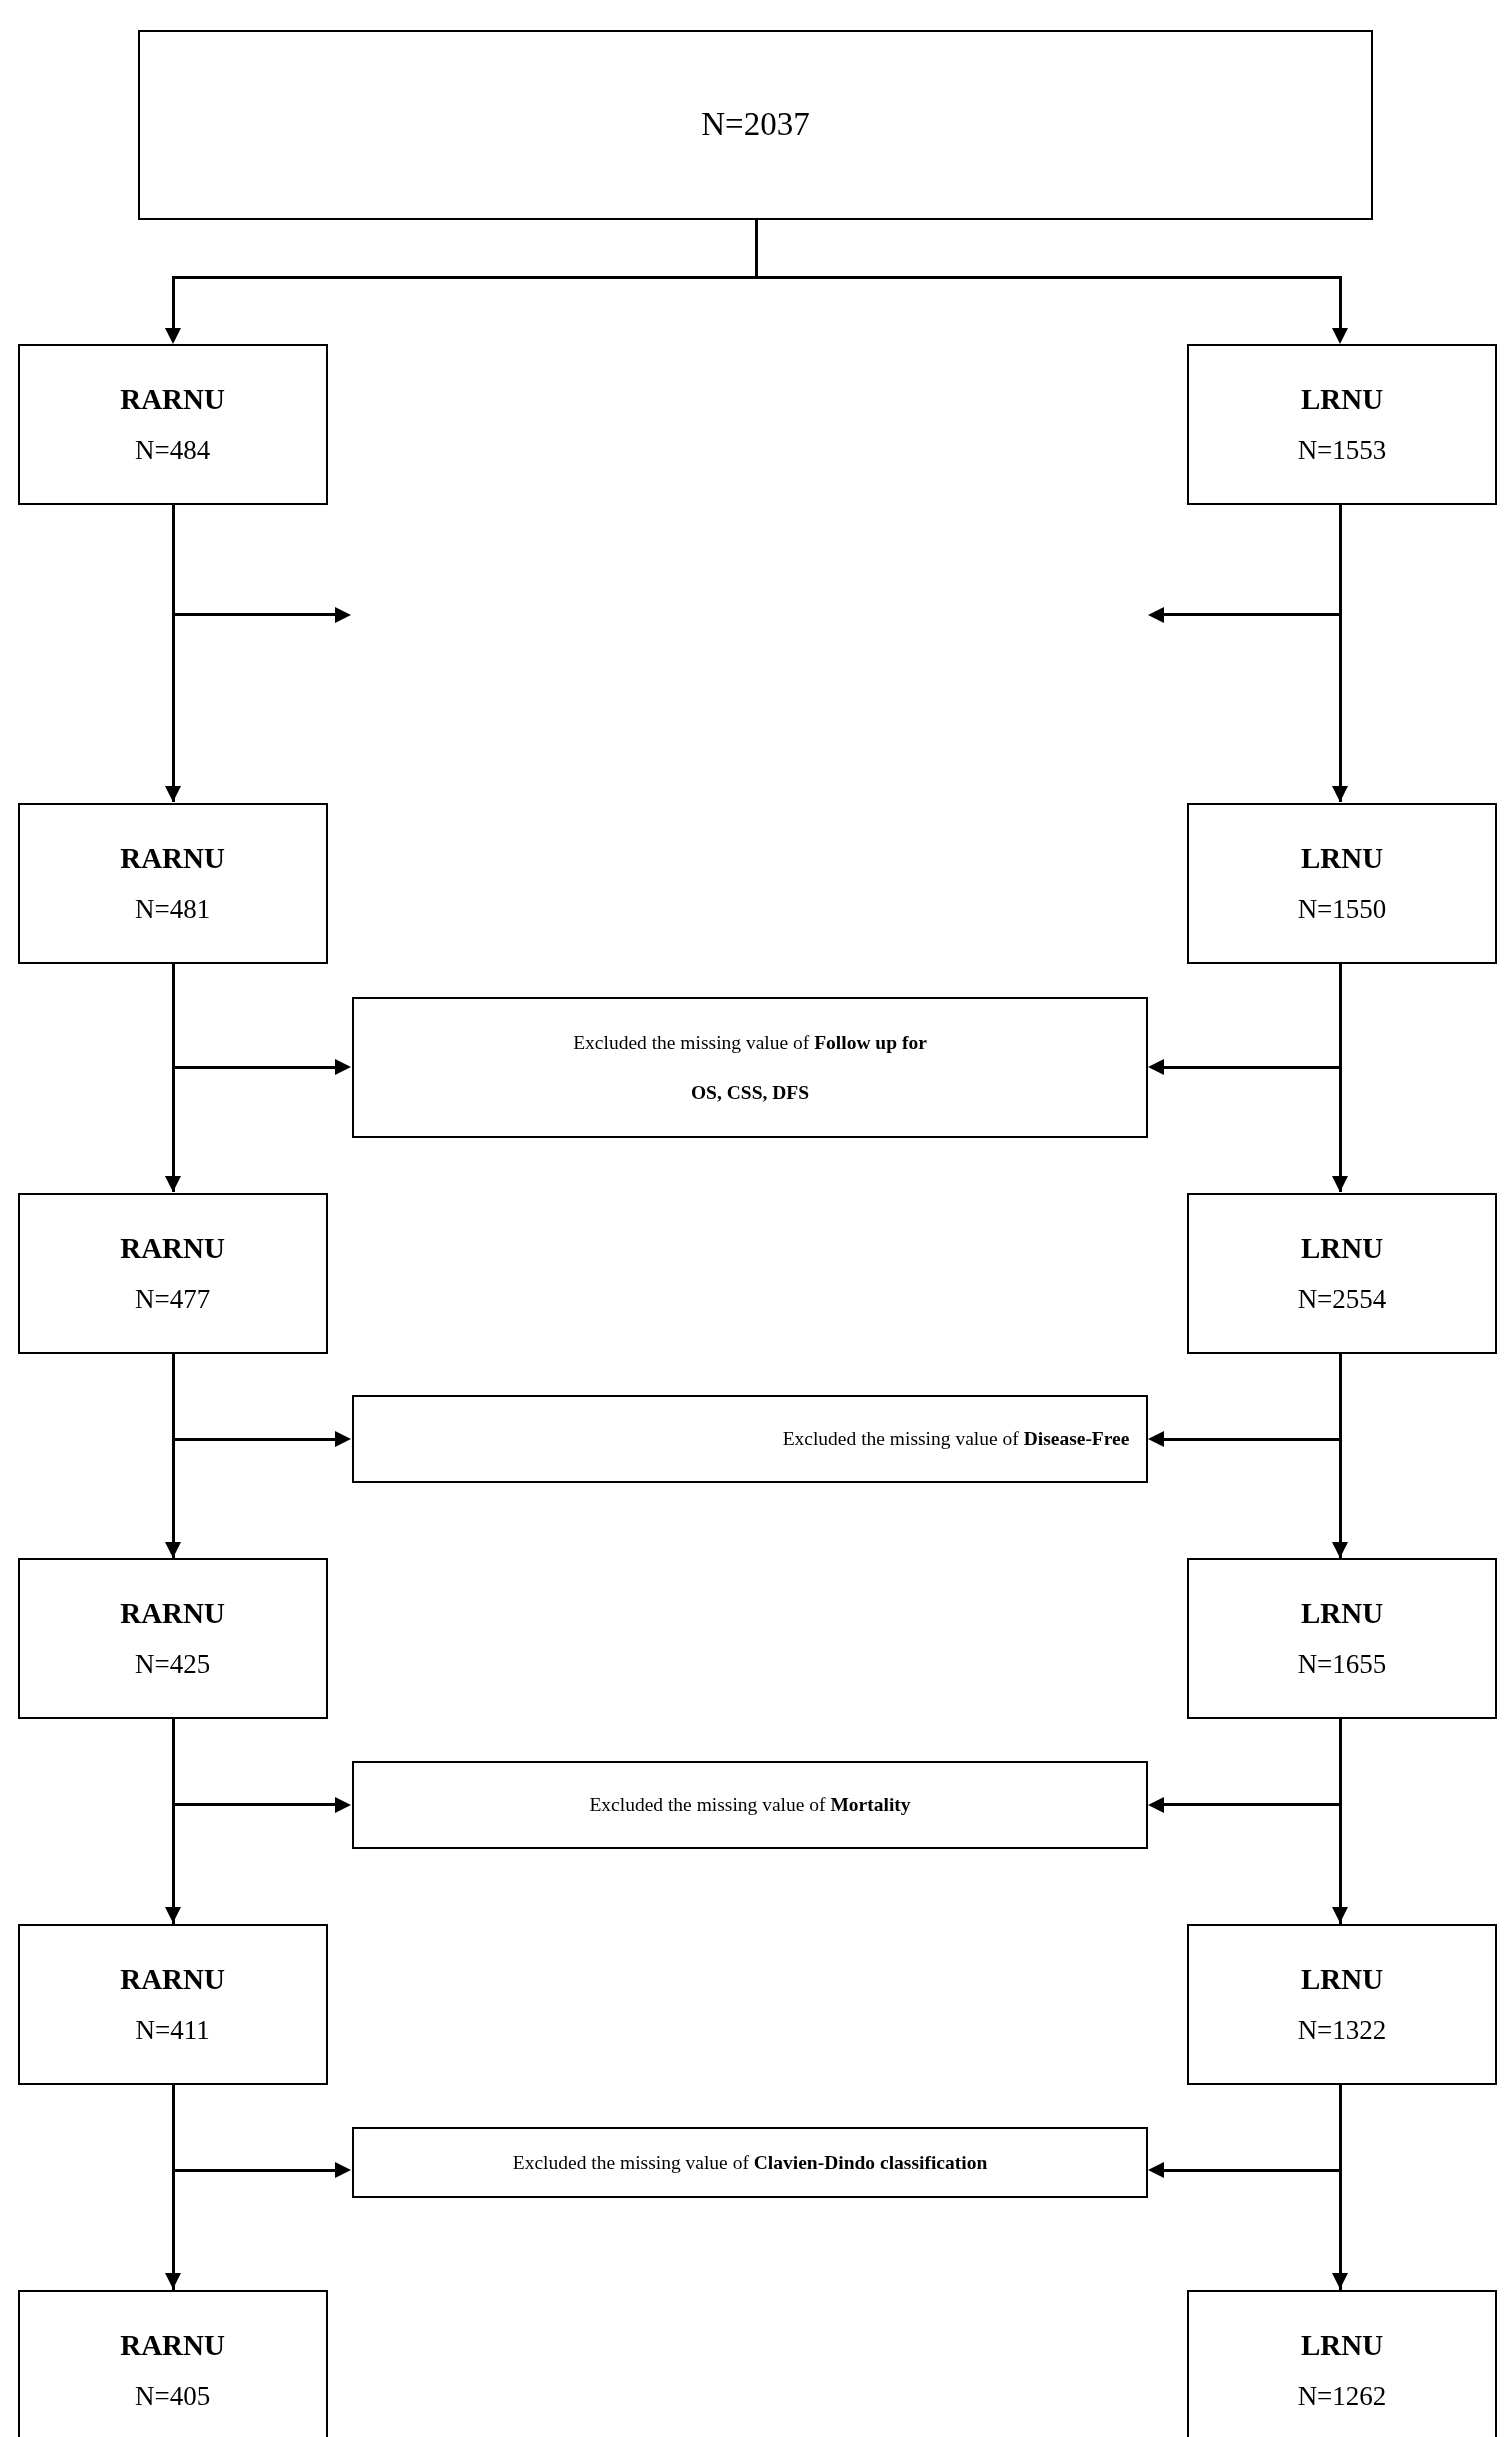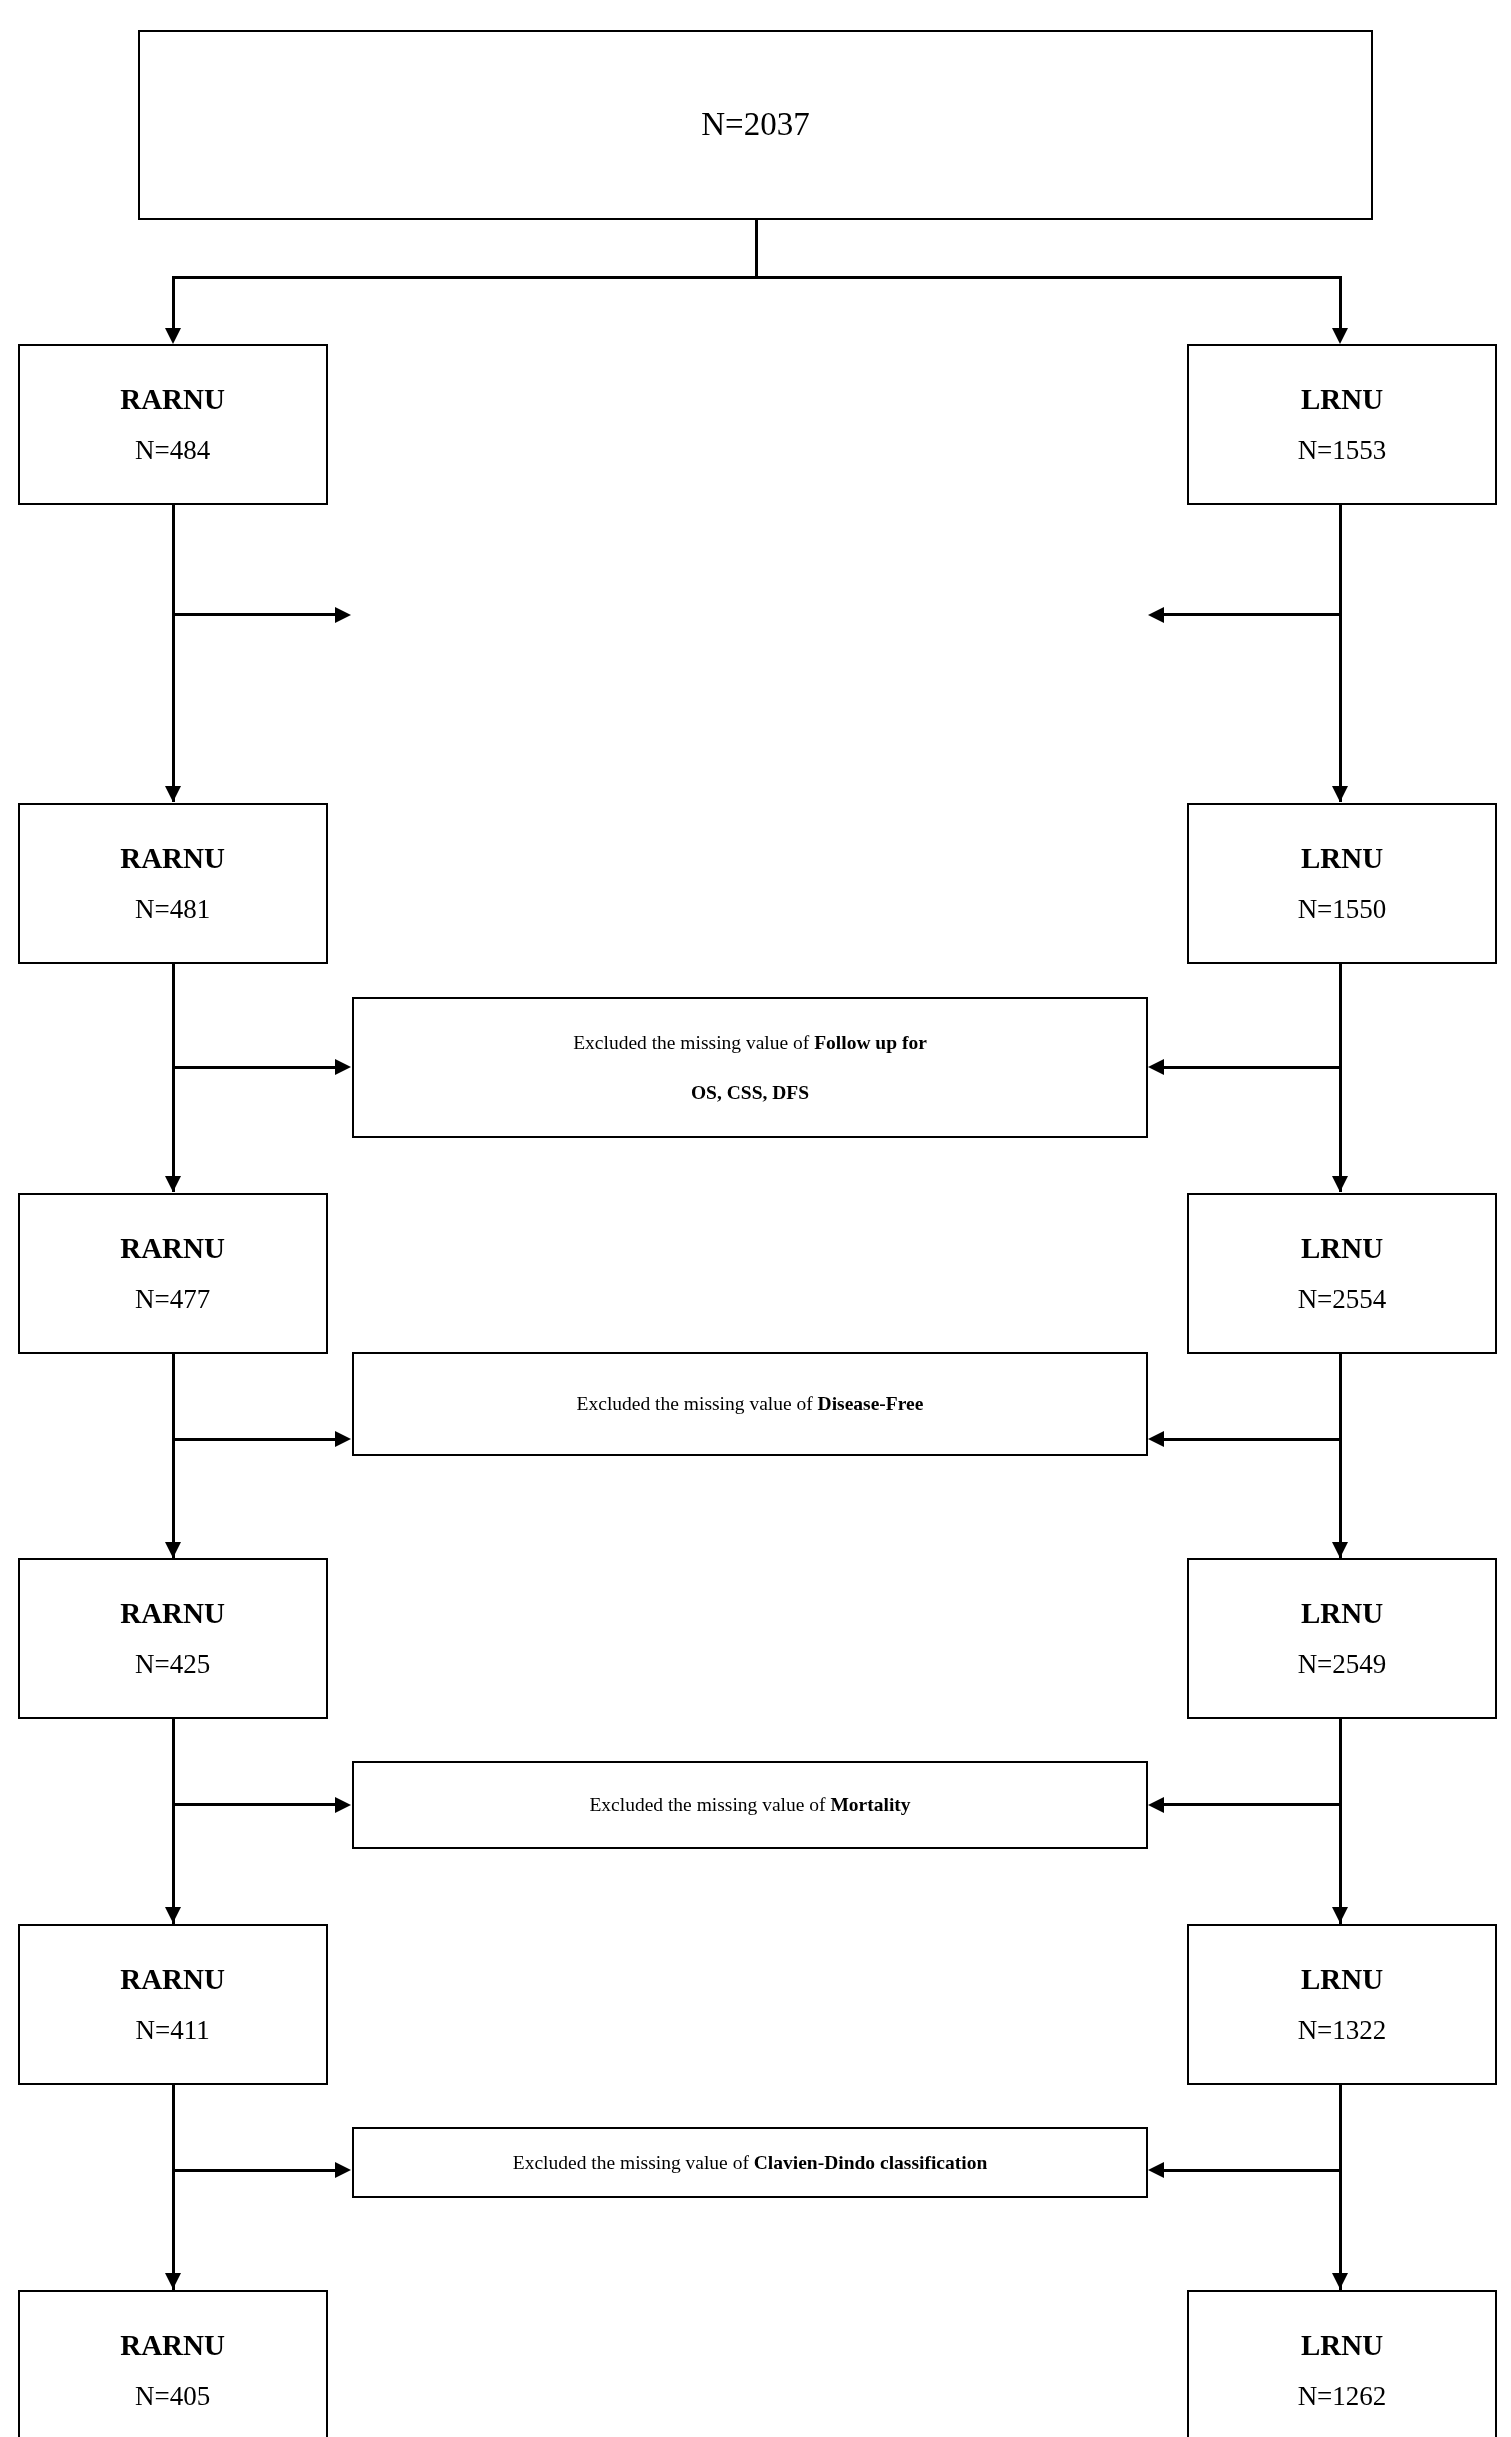--- a/index.html
+++ b/index.html
@@ -189,41 +189,41 @@
 
   <div class="node-box arm-box left" style="top:1193px;">
     <div class="arm-title">RARNU</div>
     <div class="arm-count">N=477</div>
   </div>
   <div class="node-box arm-box right" style="top:1193px;">
     <div class="arm-title">LRNU</div>
     <div class="arm-count">N=2554</div>
   </div>
 
-  <div class="node-box excl-box" style="top:1352px; height:104px;">
+  <div class="node-box excl-box" style="top:1395px; height:88px;align-items:flex-end;">
     <div class="excl-line"><span>Excluded the missing value of </span><span class="b">Disease-Free</span></div>
   </div>
 
   <div class="vline" style="left:172px; top:1353px; height:205px;"></div>
   <div class="hline" style="left:172px; top:1438px; width:164px;"></div>
   <div class="arrow-right" style="left:335px; top:1431px;"></div>
   <div class="arrow-down" style="left:165px; top:1542px;"></div>
 
   <div class="vline" style="left:1339px; top:1353px; height:205px;"></div>
   <div class="hline" style="left:1164px; top:1438px; width:175px;"></div>
   <div class="arrow-left" style="left:1148px; top:1431px;"></div>
   <div class="arrow-down" style="left:1332px; top:1542px;"></div>
 
   <div class="node-box arm-box left" style="top:1558px;">
     <div class="arm-title">RARNU</div>
     <div class="arm-count">N=425</div>
   </div>
   <div class="node-box arm-box right" style="top:1558px;">
     <div class="arm-title">LRNU</div>
-    <div class="arm-count">N=2549</div>
+    <div class="arm-count">N=1655</div>
   </div>
 
   <div class="node-box excl-box" style="top:1761px; height:88px;">
     <div class="excl-line"><span>Excluded the missing value of </span><span class="b">Mortality</span></div>
   </div>
 
   <div class="vline" style="left:172px; top:1719px; height:205px;"></div>
   <div class="hline" style="left:172px; top:1803px; width:164px;"></div>
   <div class="arrow-right" style="left:335px; top:1797px;"></div>
   <div class="arrow-down" style="left:165px; top:1907px;"></div>

